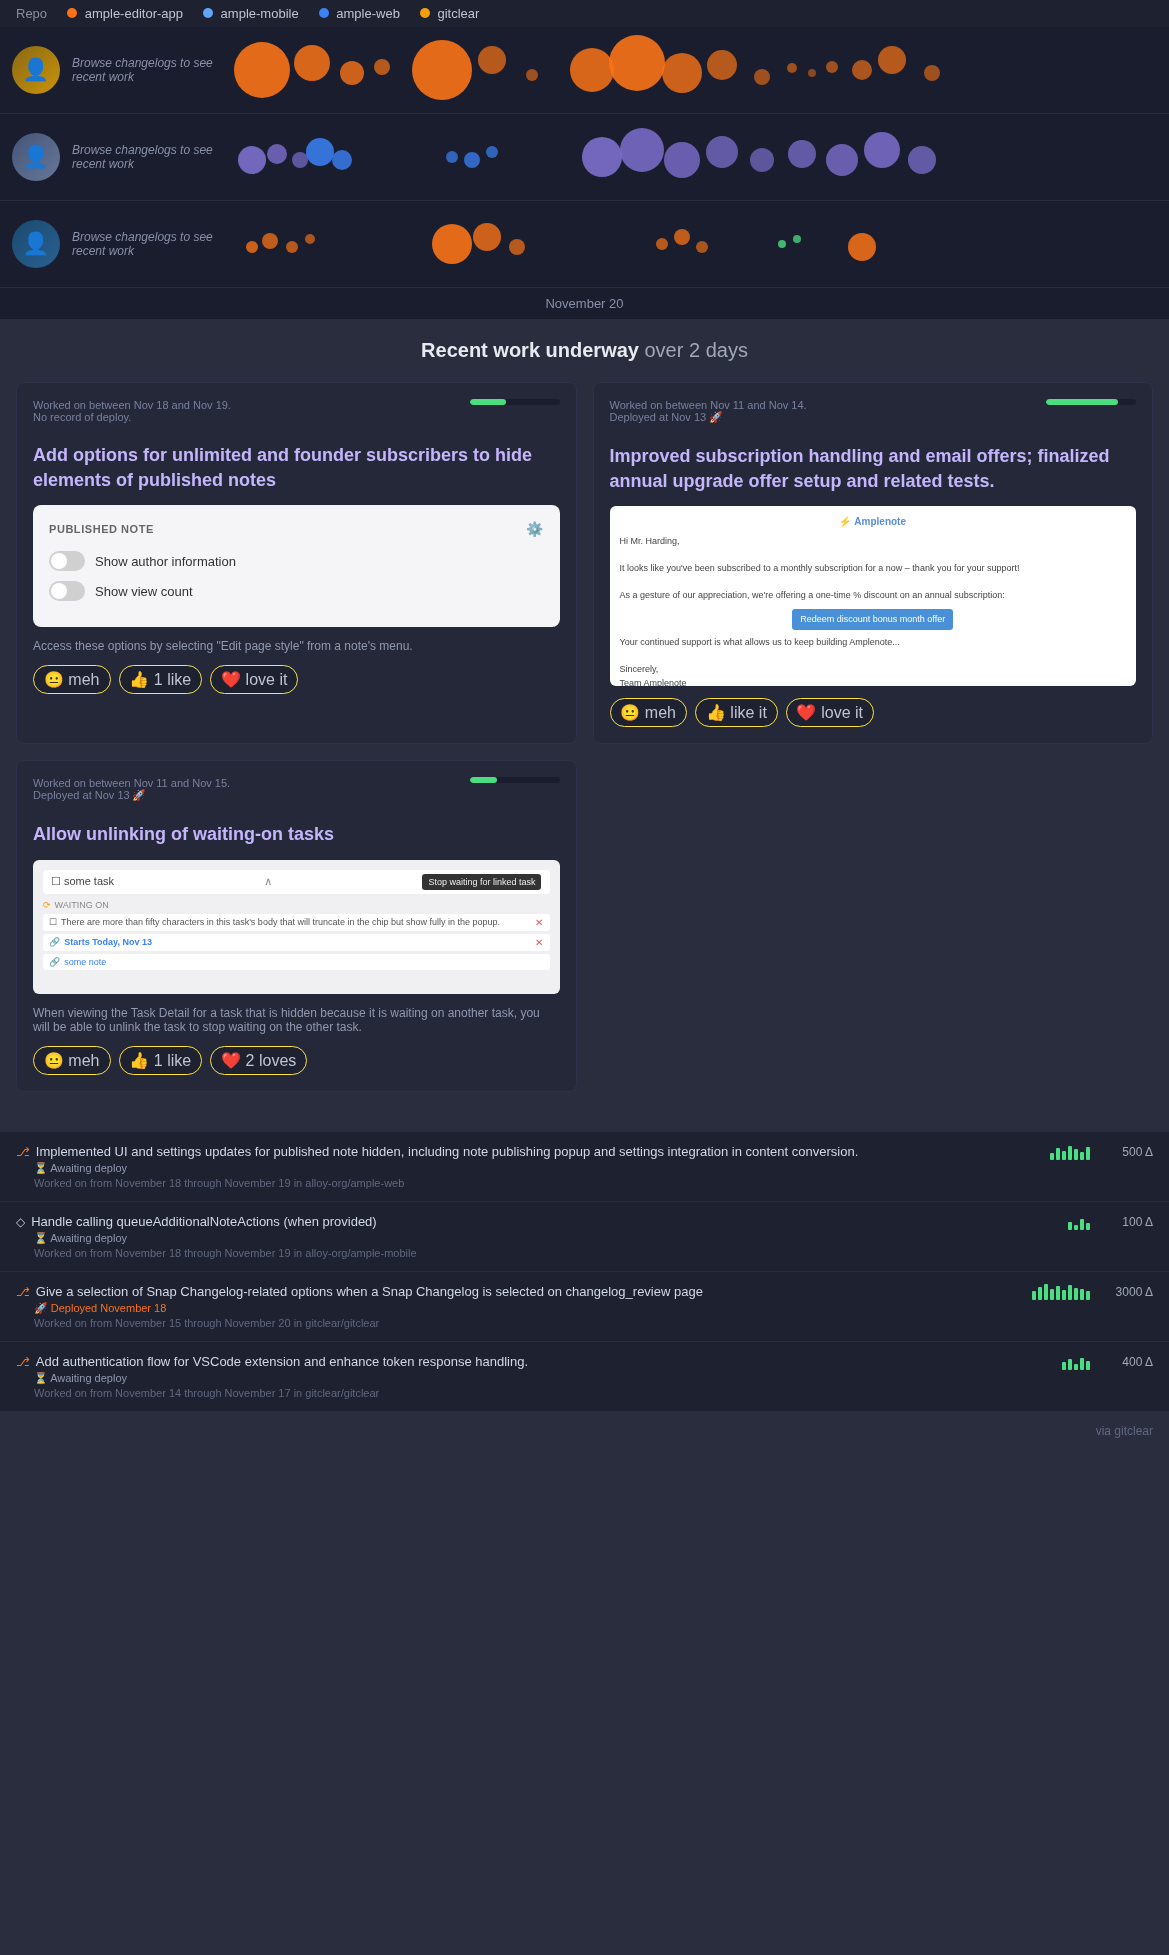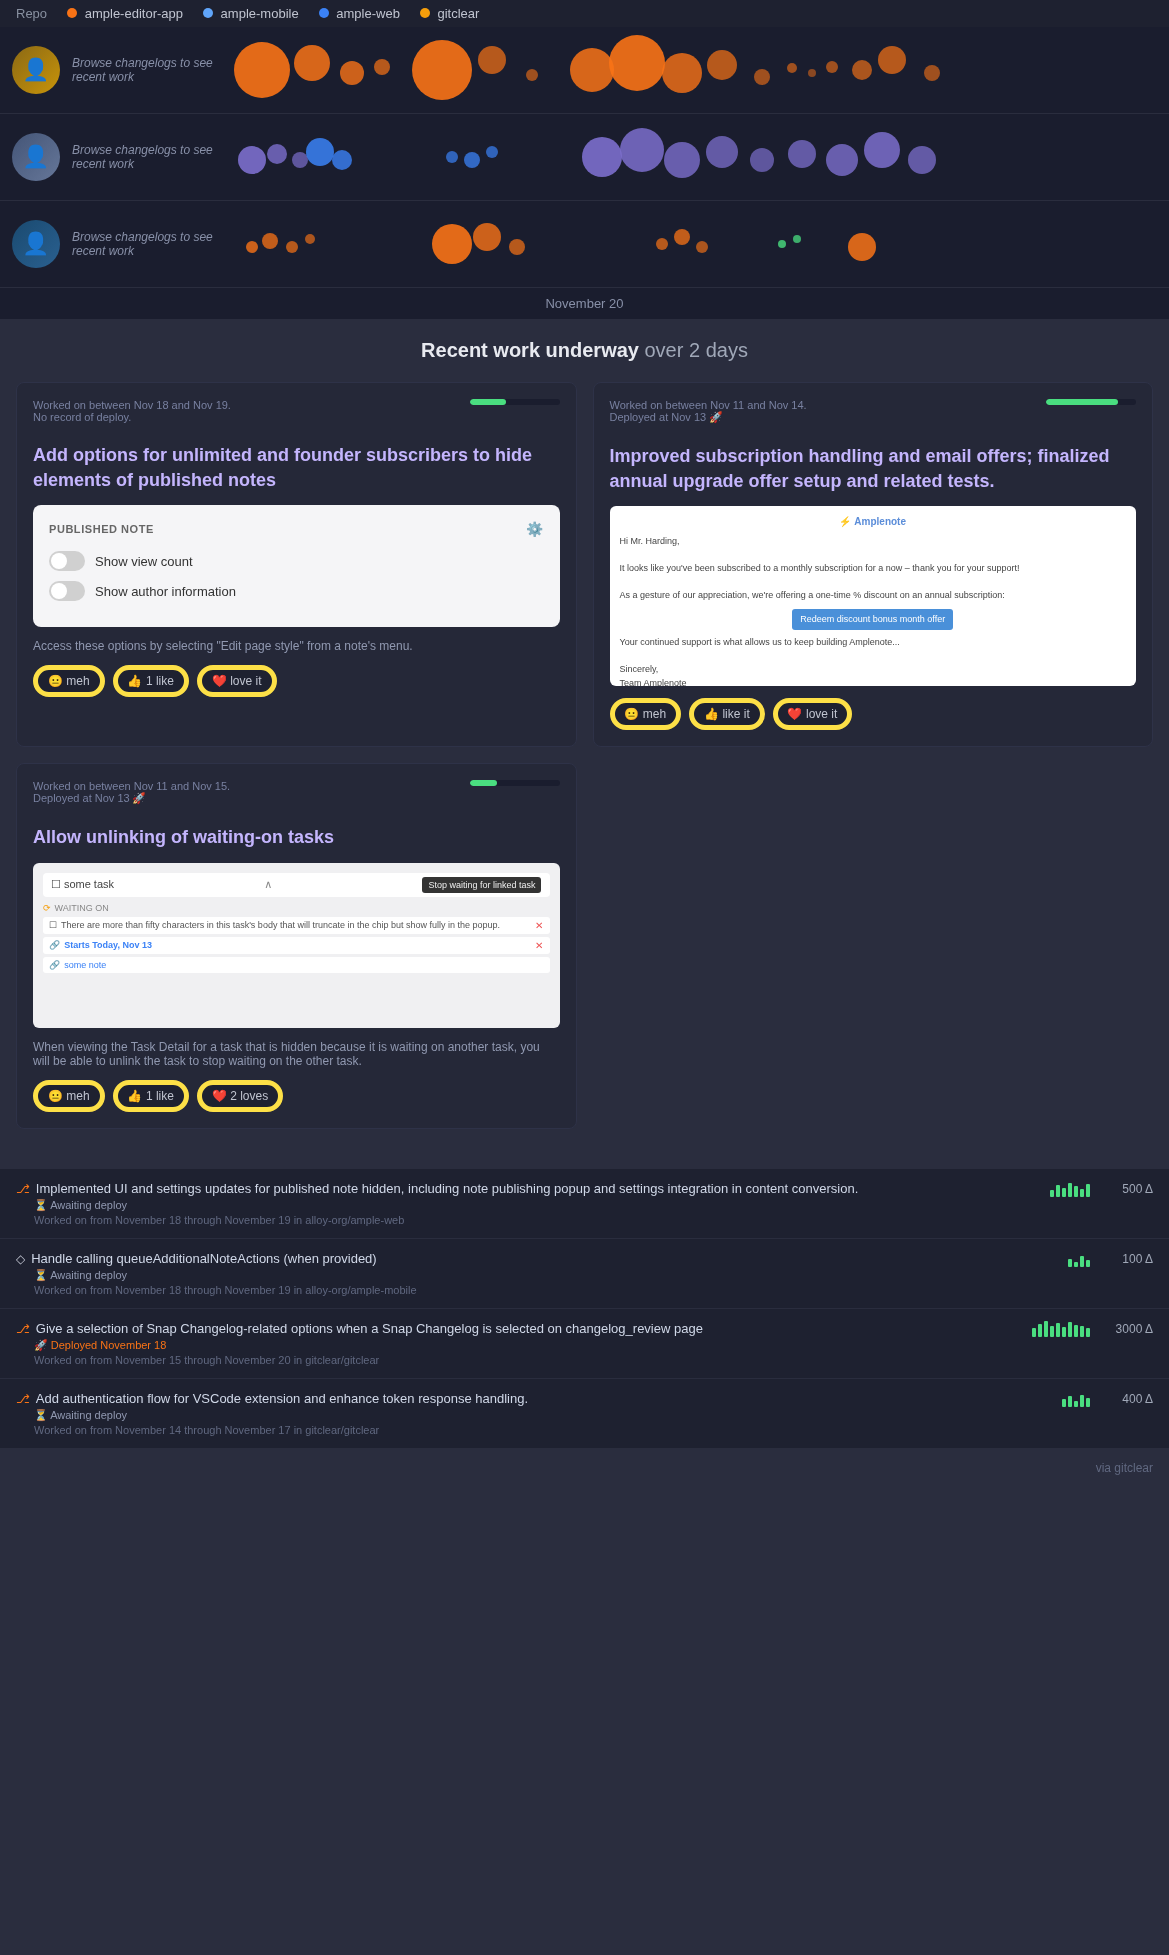--- a/index.html
+++ b/index.html
@@ -208,21 +208,21 @@
       margin: 6px auto;
       width: fit-content;
     }
 
     
     .task-preview {
       background: #f0f0f2;
       border-radius: 6px;
       padding: 10px;
       margin-bottom: 12px;
-      height: 165px;
+      height: 134px;
       overflow: hidden;
     }
     .task-header {
       display: flex;
       justify-content: space-between;
       align-items: center;
       background: white;
       border-radius: 4px;
       padding: 4px 8px;
       font-size: 11px;
@@ -258,24 +258,24 @@
     .task-item-x { color: #e55; font-size: 10px; margin-left: auto; }
 
     
     .reactions {
       display: flex;
       gap: 8px;
       margin-top: 10px;
     }
     .reaction-btn {
       background: #1e2130;
-      border: 5px solid #fde047;
+      border: 1px solid #fde047;
       border-radius: 20px;
       padding: 4px 10px;
-      font-size: 12px;
+      font-size: 16px;
       color: #c0c4d0;
       cursor: pointer;
       display: flex;
       align-items: center;
       gap: 4px;
     }
 
     
     .commit-list {
       margin-top: 4px;
@@ -483,25 +483,25 @@
       </div>
       <div class="card-title">Add options for unlimited and founder subscribers to hide elements of published notes</div>
 
       <div class="published-note-widget">
         <div class="widget-header">
           <span class="widget-title">PUBLISHED NOTE</span>
           <span class="widget-gear">⚙️</span>
         </div>
         <div class="widget-row">
           <div class="toggle"></div>
-          <span class="widget-label">Show view count</span>
+          <span class="widget-label">Show author information</span>
         </div>
         <div class="widget-row">
           <div class="toggle"></div>
-          <span class="widget-label">Show author information</span>
+          <span class="widget-label">Show view count</span>
         </div>
       </div>
 
       <div class="card-caption">Access these options by selecting "Edit page style" from a note's menu.</div>
 
       <div class="reactions">
         <button class="reaction-btn">😐 meh</button>
         <button class="reaction-btn">👍 1 like</button>
         <button class="reaction-btn">❤️ love it</button>
       </div>

